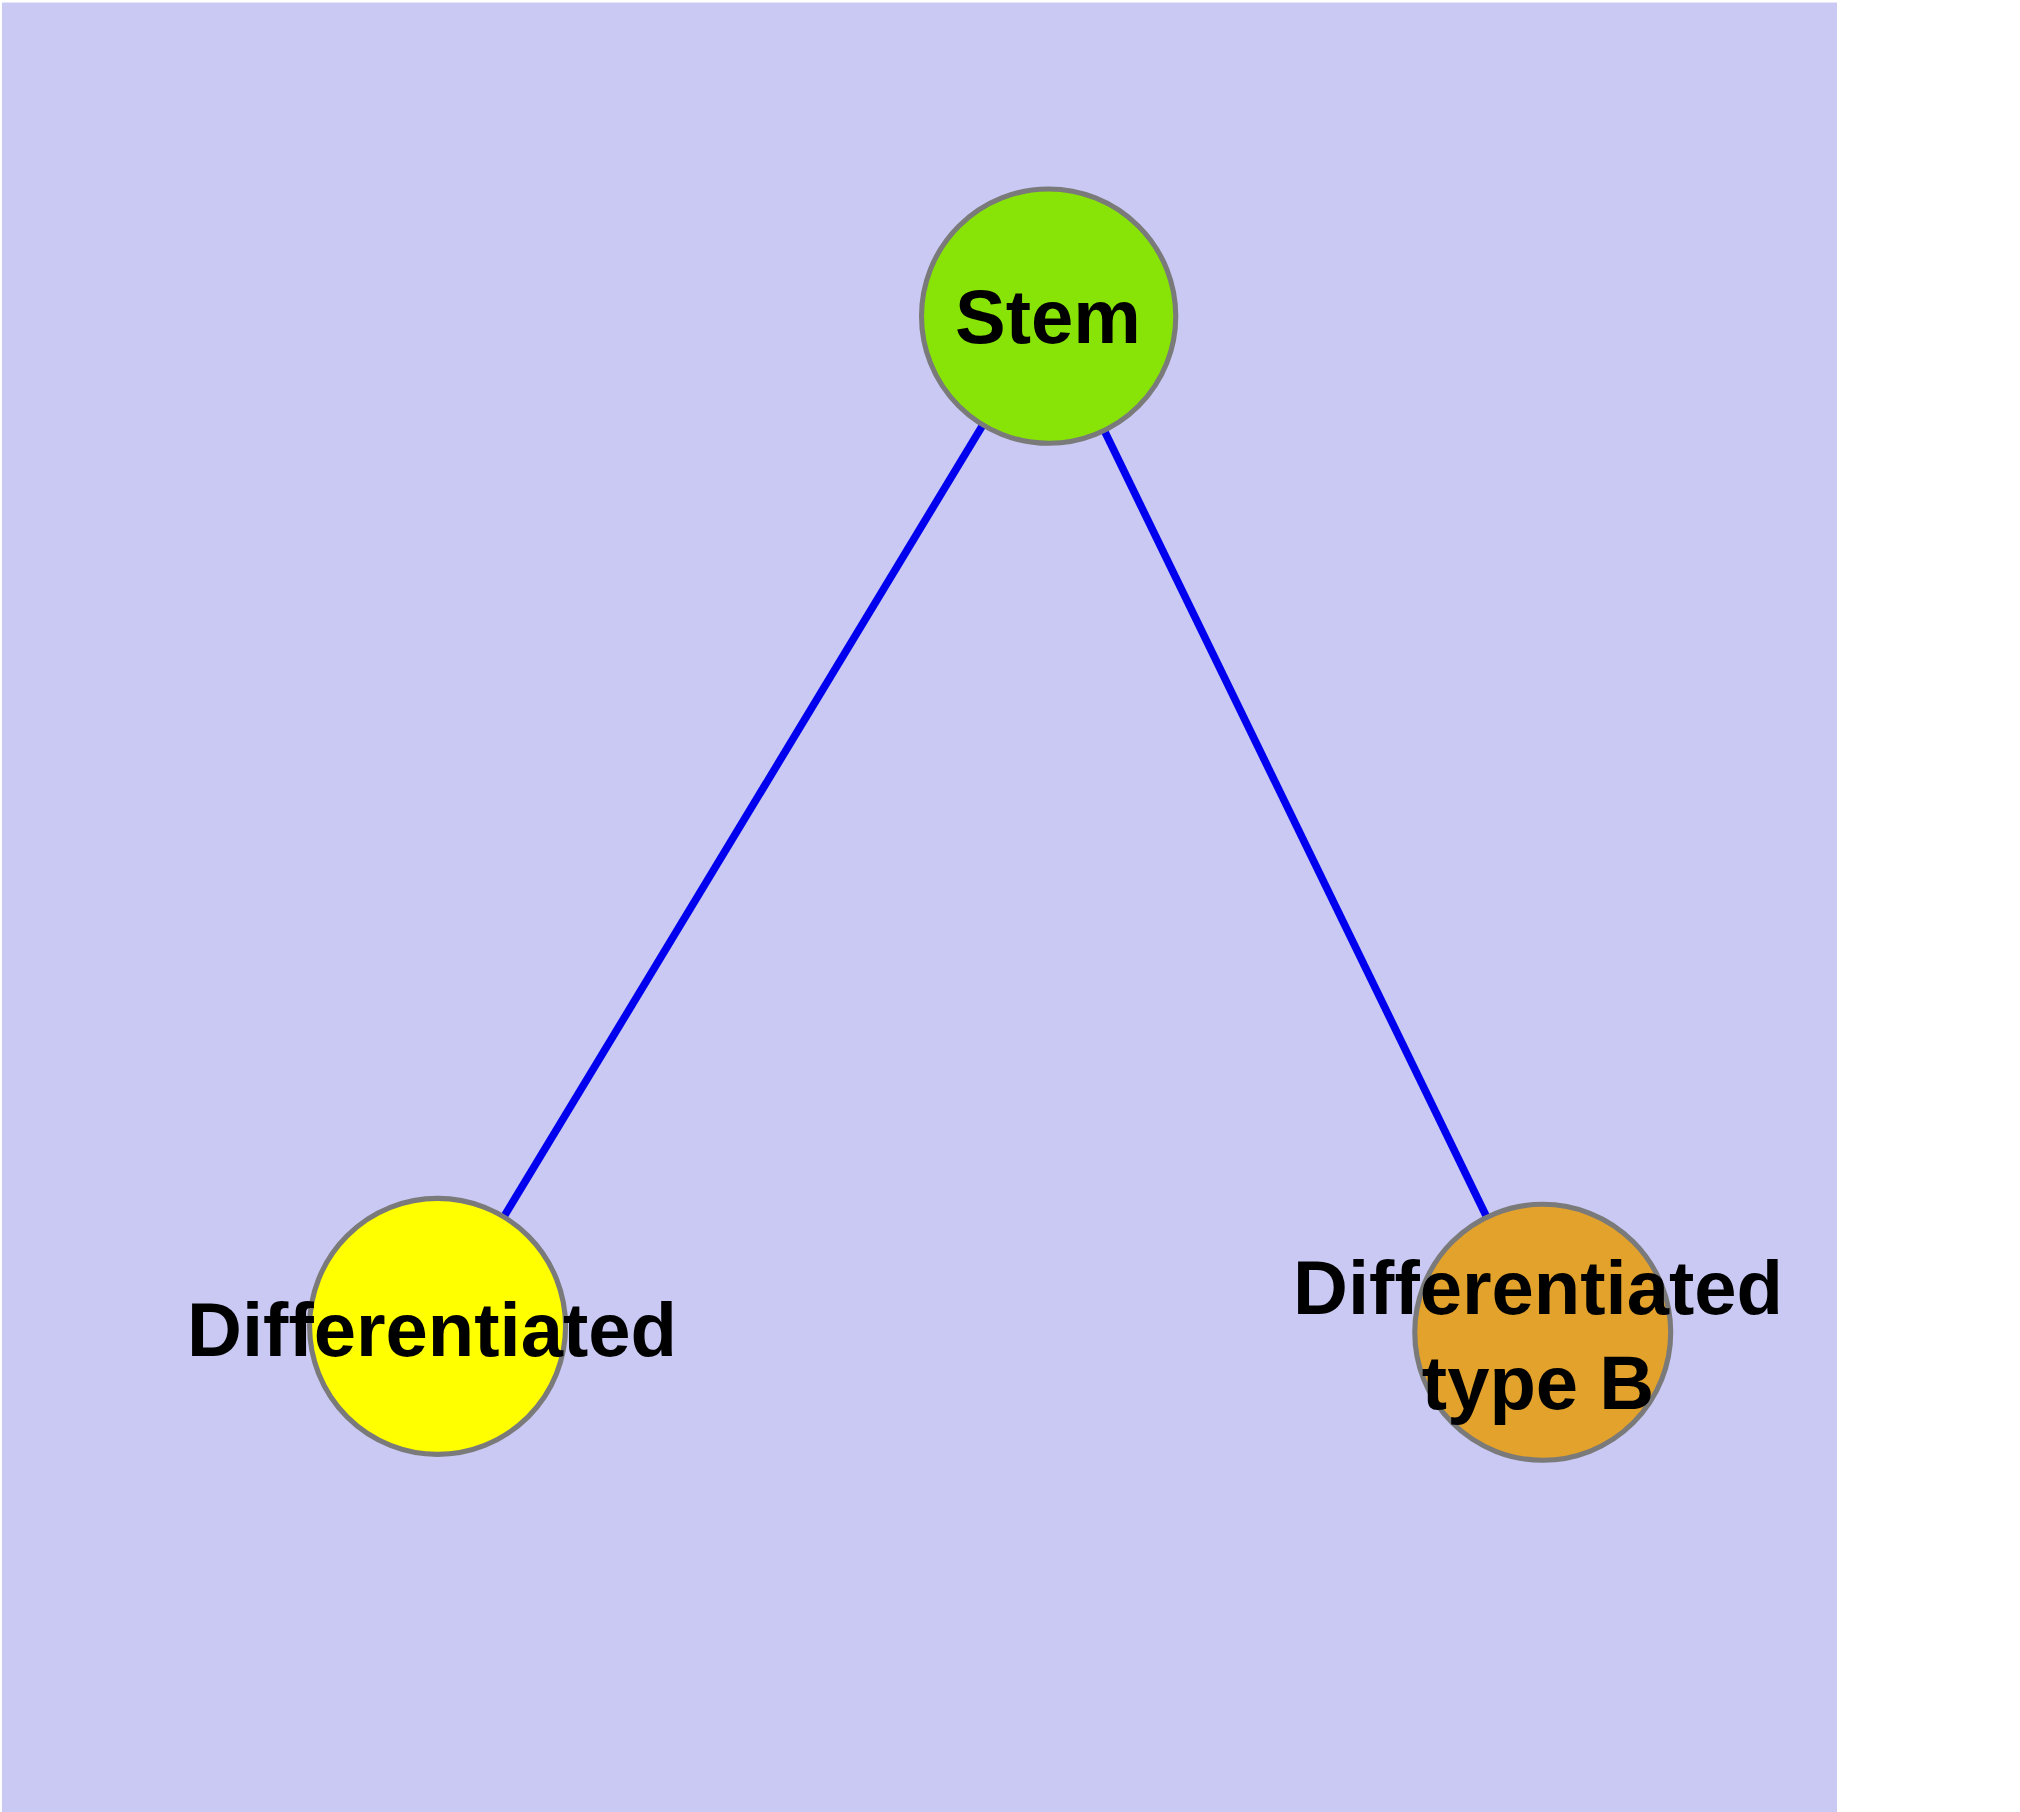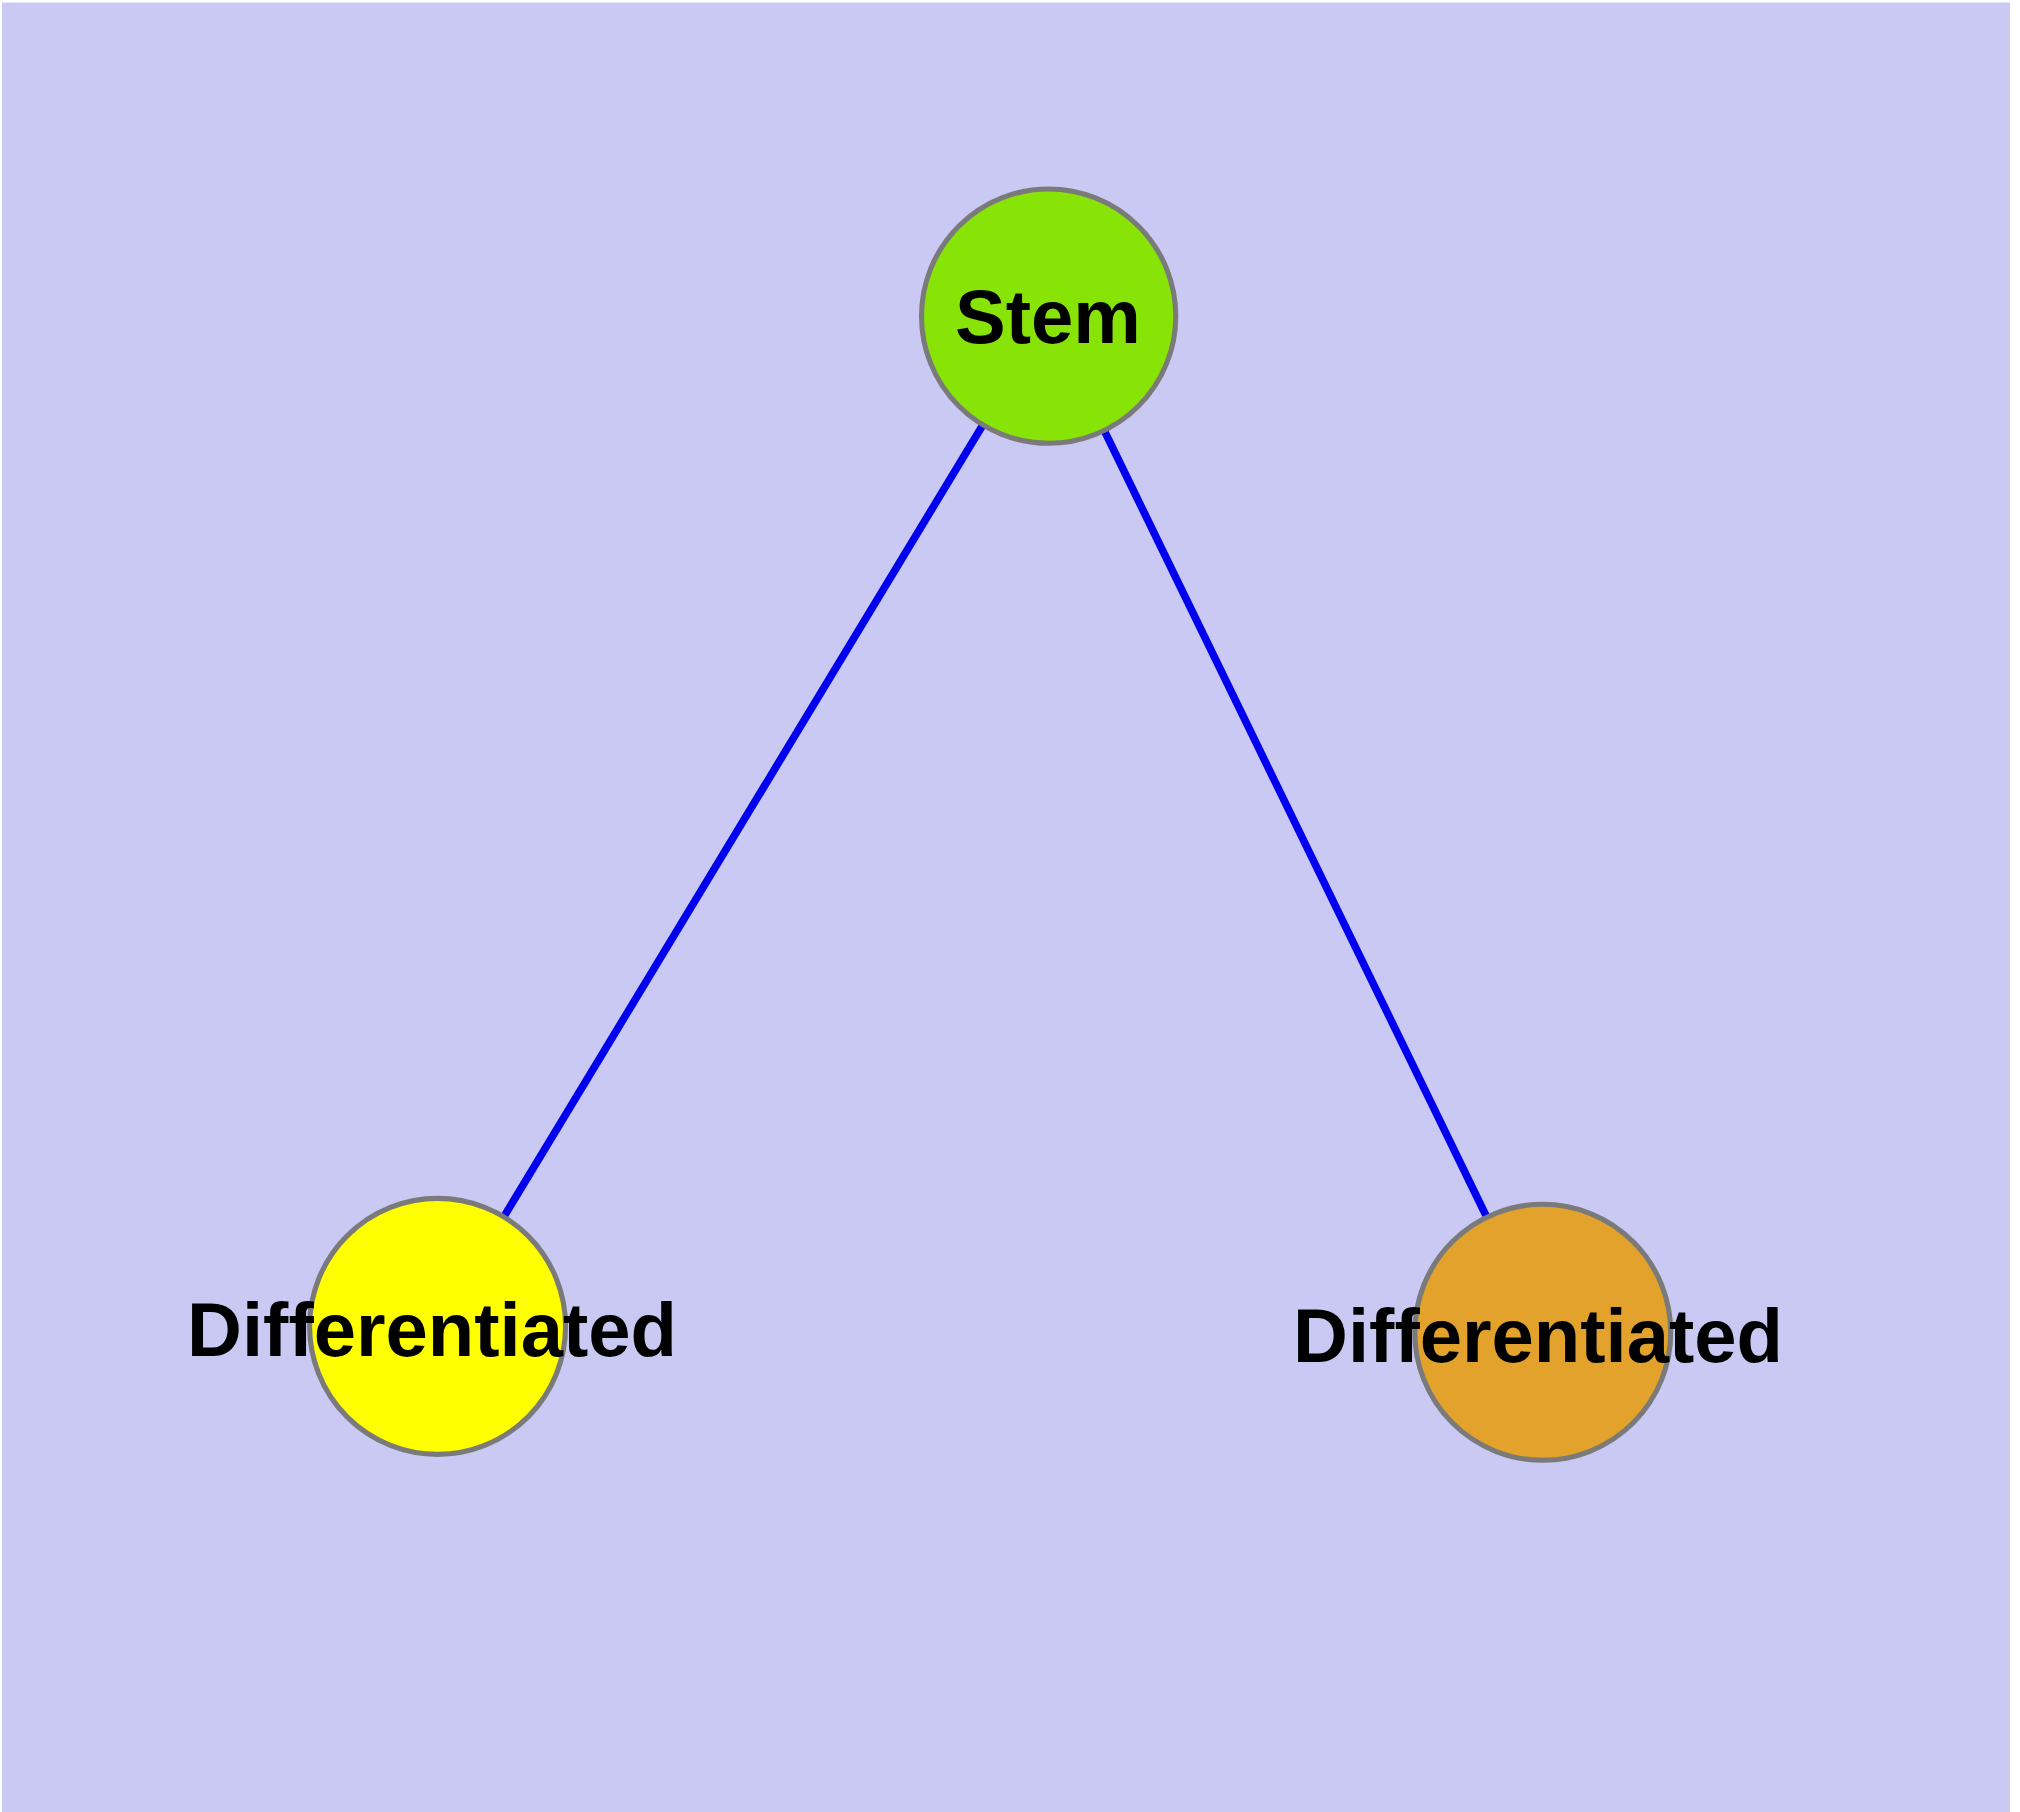--- a/index.html
+++ b/index.html
@@ -5,21 +5,21 @@
   html, body {
     margin: 0;
     padding: 0;
     width: 2021px;
     height: 1812px;
     background: #ffffff;
     font-family: "Liberation Sans", sans-serif;
   }
   .stage {
     position: relative;
-    width: 2010px;
+    width: 1837px;
     height: 1812px;
     overflow: hidden;
   }
   svg.graph {
     position: absolute;
     left: 0;
     top: 0;
     display: block;
   }
   .node-label {
@@ -57,16 +57,17 @@
   <div class="node-label" style="left: 1048px; top: 316px; color: rgb(0, 0, 0);">
     <span class="label-line">Stem</span>
   </div>
 
   <div class="node-label" style="left: 432px; top: 1329px; color: rgb(0, 0, 0);">
     <span class="label-line">Differentiated</span>
   </div>
 
   <div class="node-label" style="left: 1538px; top: 1335px; color: rgb(0, 0, 0);">
     <span class="label-line">Differentiated</span>
+    <span class="label-line">type B</span>
   </div>
 
 </div>
 
 
 </body></html>

